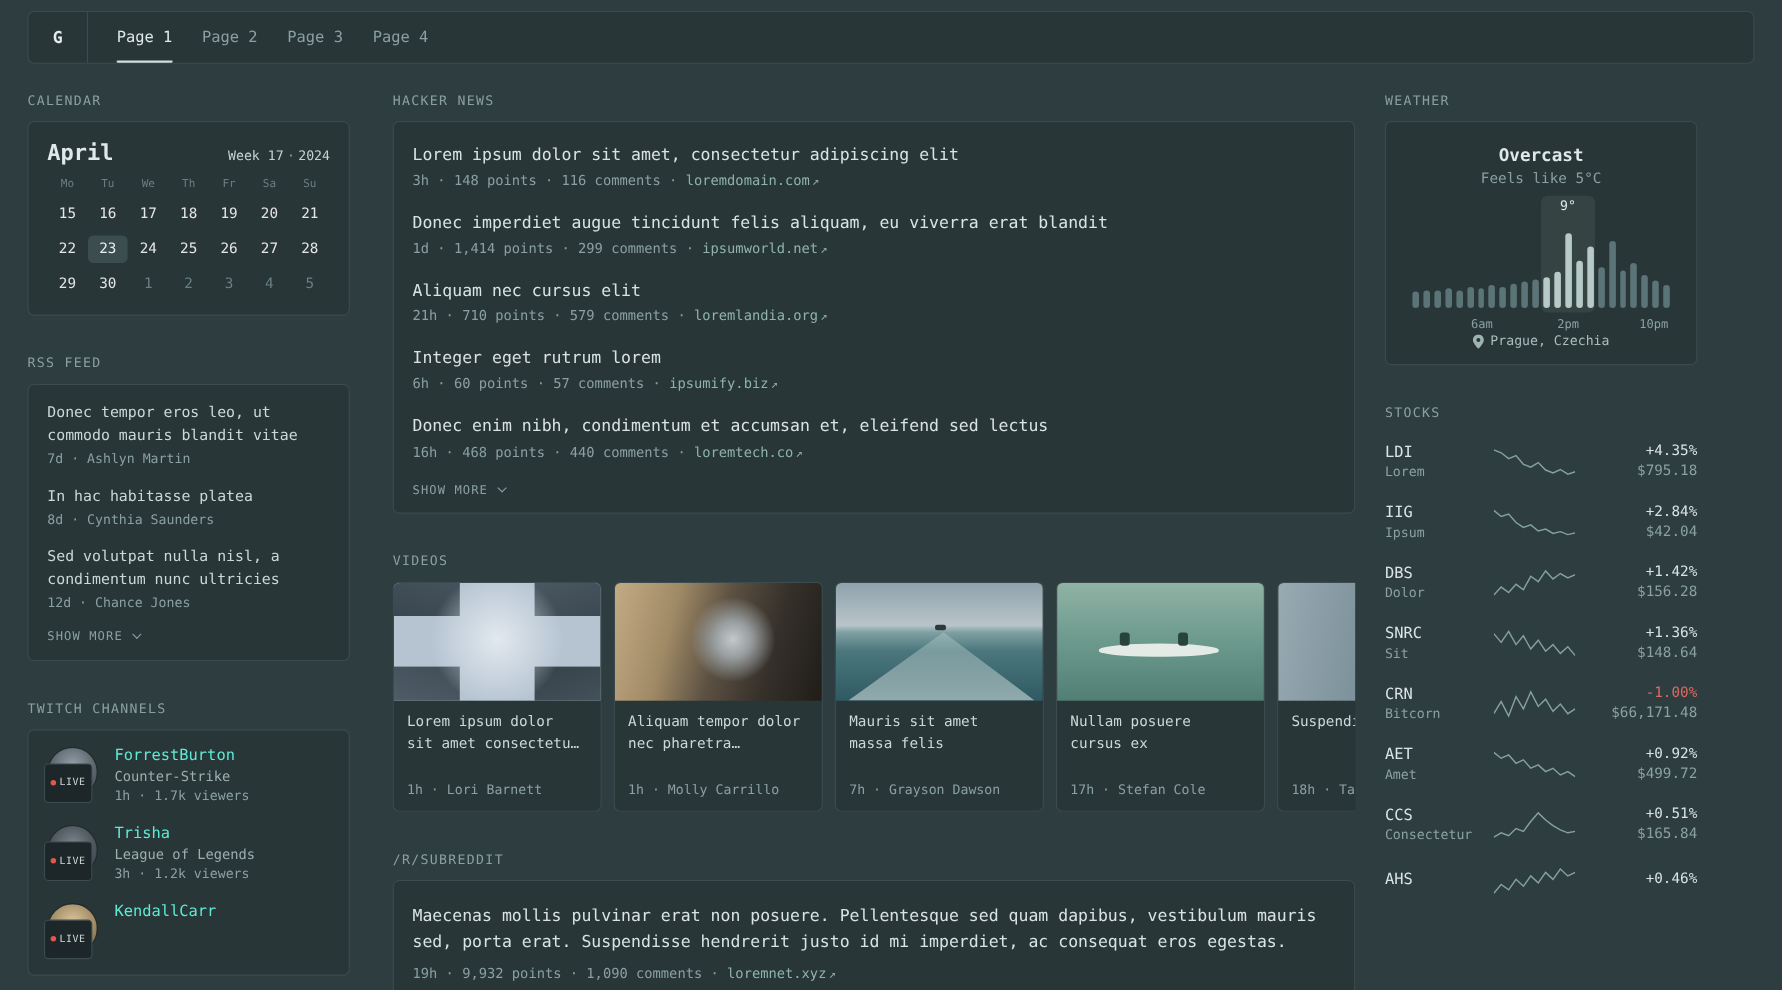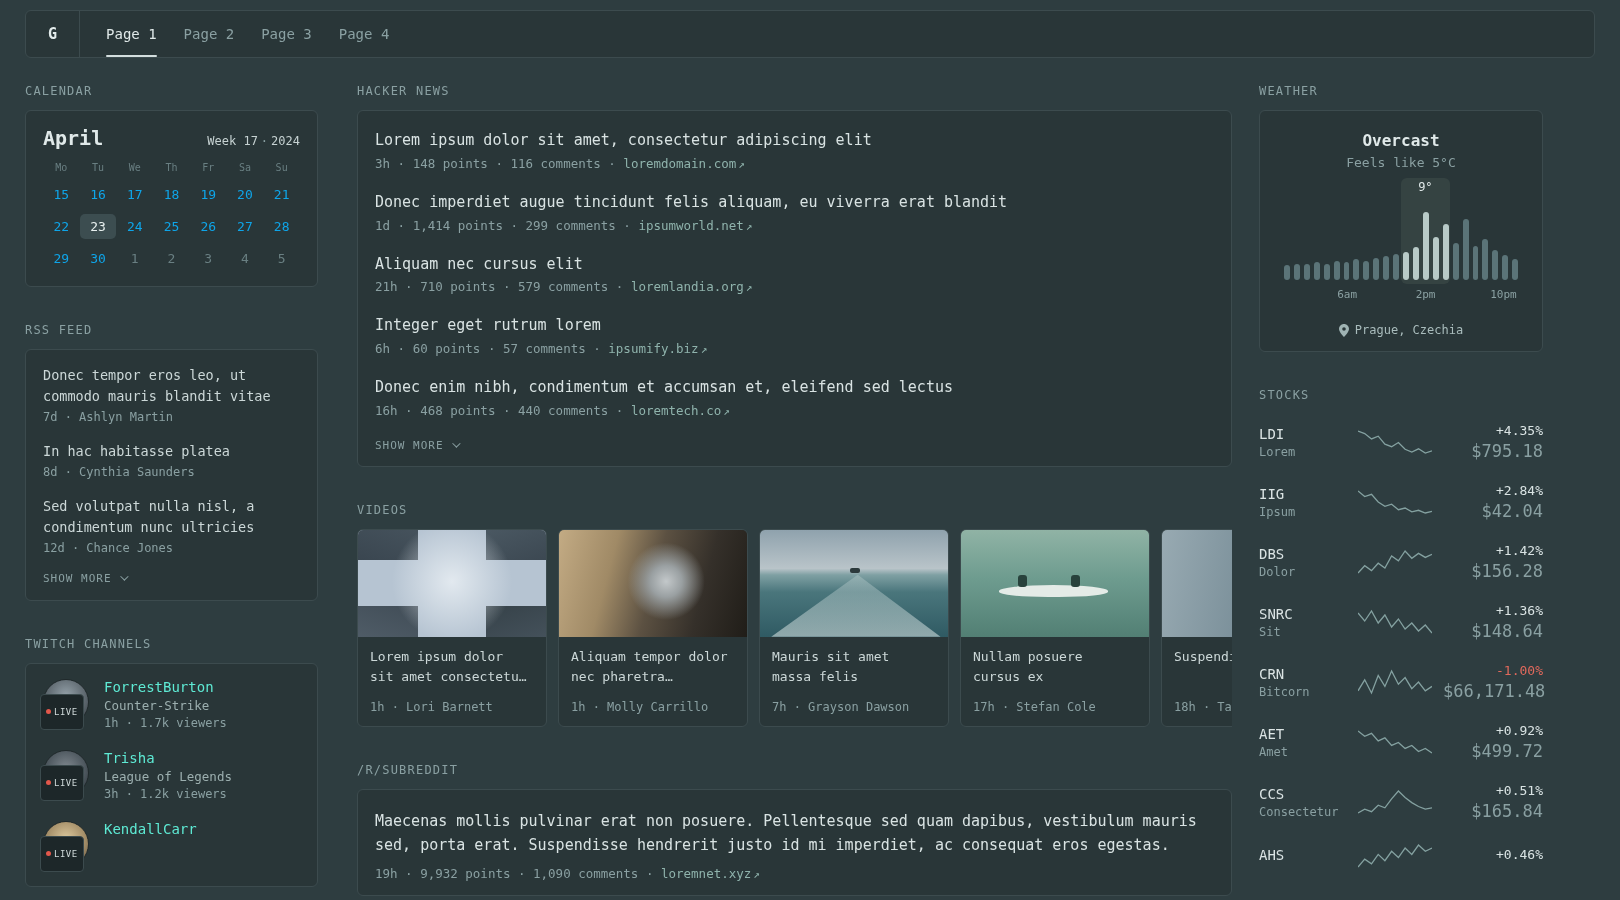--- a/index.html
+++ b/index.html
@@ -38,21 +38,21 @@
   .wtitle{font-size:12px;font-weight:normal;letter-spacing:1.2px;color:var(--muted);margin-bottom:12px;}
   .card{background:var(--card);border:1px solid var(--border);border-radius:6px;padding:15px 17px;}
 
   
   .cal-head{display:flex;justify-content:space-between;align-items:baseline;margin-bottom:12px;}
   .cal-month{font-size:20px;font-weight:bold;color:#e0e9e9;}
   .cal-meta{font-size:12px;color:#c6d2d2;}
   .cal-meta .sep{color:var(--muted);margin:0 3px;}
   .cal-grid{display:grid;grid-template-columns:repeat(7,1fr);row-gap:7px;text-align:center;}
   .cal-dh{font-size:10px;color:var(--dim);padding-bottom:2px;}
-  .cal-d{font-size:13px;color:#0ea5e9;padding:5px 0;border-radius:5px;}
+  .cal-d{font-size:13px;color:#e5e5e5;padding:5px 0;border-radius:5px;}
   .cal-d.dim{color:var(--dim);}
   .cal-d.today{background:#3c4d50;color:#e8f0ef;}
 
   
   .rss-item{margin-bottom:17px;cursor:pointer;}
   .rss-title{font-size:13.5px;line-height:1.55;color:#ccd8d8;}
   .rss-meta{font-size:12px;color:var(--muted);margin-top:3px;}
   .show-more{display:flex;align-items:center;font-size:11px;letter-spacing:1px;color:var(--muted);cursor:pointer;margin-top:4px;}
   .chev{width:6px;height:6px;border-right:1.5px solid currentColor;border-bottom:1.5px solid currentColor;
     transform:rotate(45deg) translateY(-2px);margin-left:8px;display:inline-block;}
@@ -80,21 +80,21 @@
   .hn-meta{font-size:12.5px;color:var(--muted);margin-top:4px;}
   .domain{color:var(--link);cursor:pointer;}
   .ext{color:var(--link);font-size:11px;margin-left:2px;}
 
   
   .vid-row{display:flex;gap:11px;overflow:hidden;width:875px;}
   .vid-card{width:190px;flex:none;background:var(--card);border:1px solid var(--border);border-radius:6px;overflow:hidden;cursor:pointer;}
   .vid-thumb{height:107px;position:relative;overflow:hidden;}
   .vid-body{padding:10px 12px 12px;}
   .vid-title{font-size:13px;line-height:1.55;color:#ccd8d8;min-height:40px;}
-  .vid-meta{font-size:12px;color:var(--muted);margin-top:13px;white-space:nowrap;overflow:hidden;}
+  .vid-meta{font-size:12px;color:var(--muted);margin-top:24px;white-space:nowrap;overflow:hidden;}
 
   .th-sky{background-color:#b6c4d2;background-repeat:no-repeat;background-image:
     radial-gradient(circle at 50% 48%,#e2e9ef 0%,rgba(226,233,239,0) 55%),
     linear-gradient(200deg,#47545e,#39454f),linear-gradient(160deg,#4c5a64,#3b4751),
     linear-gradient(20deg,#525f6a,#414d57),linear-gradient(340deg,#47545e,#364249);
     background-size:100% 100%,37% 36%,37% 36%,37% 36%,37% 36%;
     background-position:0 0,-8% -12%,108% -12%,-8% 112%,108% 112%;}
   .th-camera{background:
     radial-gradient(circle at 57% 48%,#c3c8ca 0%,#9aa0a2 13%,rgba(0,0,0,0) 32%),
     linear-gradient(105deg,#c3ab84 0%,#a08a66 28%,#5c5142 50%,#35302a 74%,#201d18 100%);}
@@ -117,33 +117,33 @@
   .w-cond{font-size:16px;font-weight:bold;color:#e0e9e9;}
   .w-feels{font-size:13px;color:var(--muted);margin-top:5px;}
   .w-chart{position:relative;height:74px;margin:36px 8px 8px;display:flex;align-items:flex-end;gap:4px;}
   .wbar{flex:1;background:var(--bar);border-radius:3px;position:relative;z-index:1;min-height:6px;}
   .wbar.hl{background:var(--barhl);}
   .wband{position:absolute;top:-28px;bottom:-4px;background:rgba(165,185,160,.10);border-radius:6px;}
   .w-temp-label{position:absolute;top:-26px;transform:translateX(-50%);font-size:12px;color:#e0e9e9;z-index:2;}
   .w-axis{position:relative;height:14px;margin:2px 8px 0;font-size:11px;color:var(--muted);}
   .w-axis span{position:absolute;transform:translateX(-50%);}
   .ax-0{left:27%;}.ax-1{left:60.5%;}.ax-2{left:93.8%;}
-  .w-loc{display:flex;justify-content:center;align-items:center;gap:6px;margin-top:21px;font-size:12px;color:#a9bcbc;}
+  .w-loc{display:flex;justify-content:center;align-items:center;gap:6px;margin-top:1px;font-size:12px;color:#a9bcbc;}
 
   
   .stocks-list{margin-top:-2px;}
   .stock-row{display:flex;align-items:center;padding:11px 0;cursor:pointer;}
   .st-left{width:88px;flex:none;}
   .st-sym{font-size:14px;color:#dbe4e4;}
   .st-name{font-size:12px;color:var(--muted);margin-top:3px;}
   .st-spark{flex:1;display:flex;justify-content:center;align-items:center;}
   .st-right{width:100px;flex:none;text-align:right;}
   .st-change{font-size:13px;color:#d9e3e3;}
   .st-change.neg{color:var(--red);}
-  .st-price{font-size:17px;color:var(--muted);margin-top:3px;}
+  .st-price{font-size:13px;color:var(--muted);margin-top:3px;}
 </style>
 </head>
 <body>
 
 <div class="page">
 
   <header class="topbar">
     <div class="logo">G</div>
     <div class="topbar-sep"></div>
     <nav class="tabs">

